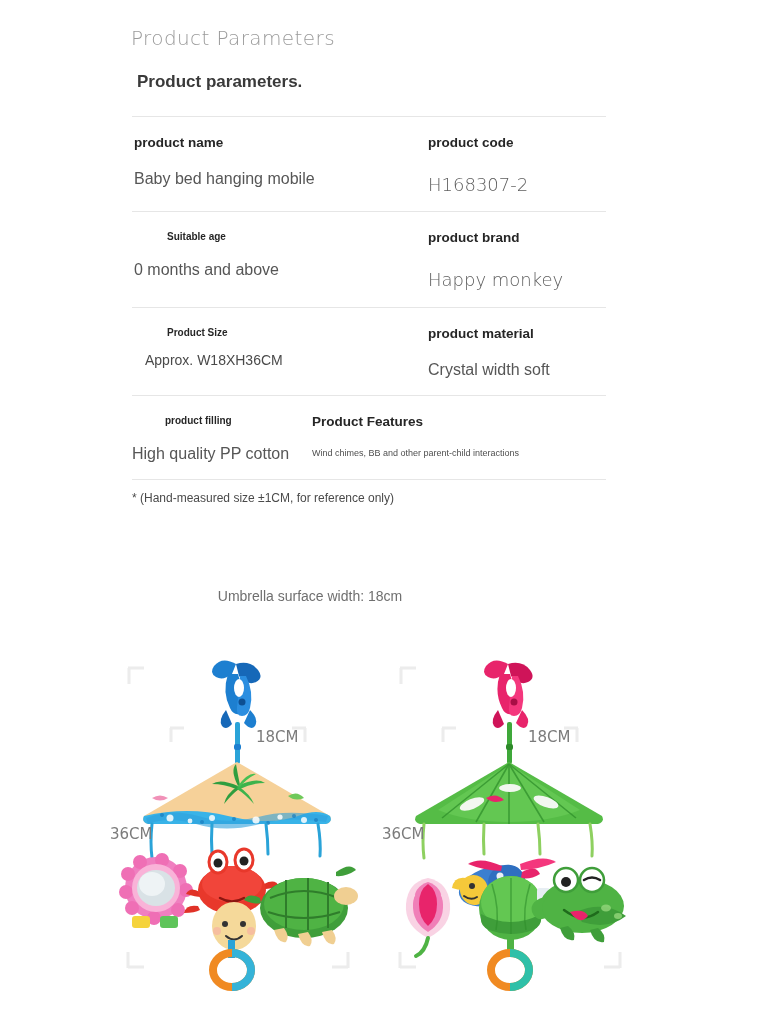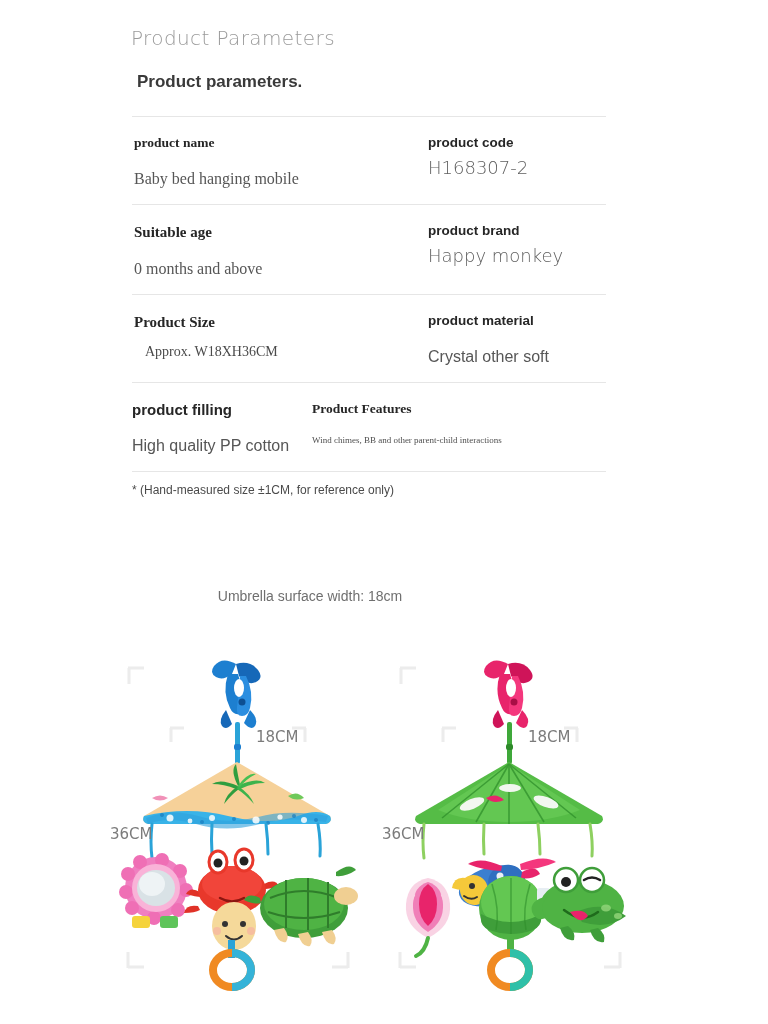--- a/index.html
+++ b/index.html
@@ -46,21 +46,21 @@
   .spec-row {
     position: relative;
     border-top: 1px solid #e6e6e6;
     display: flex;
   }
   .spec-cell {
     box-sizing: border-box;
     padding-top: 19px;
     padding-bottom: 16px;
   }
-  .spec-cell.left  { width: 296px; padding-left: 2px; font-family: Liberation Serif, serif; }
+  .spec-cell.left  { width: 296px; padding-left: 2px; }
   .spec-cell.right { width: 178px; }
 
   .cell-label {
     font-size: 13.5px;
     font-weight: 700;
     color: #262626;
     line-height: 1.1;
     white-space: nowrap;
   }
   .cell-value {
@@ -70,30 +70,30 @@
     color: #565656;
     line-height: 1.2;
     white-space: nowrap;
   }
   
   .cell-value.big {
     font-size: 18px;
     font-weight: 300;
     color: #606060;
     font-family: "DejaVu Sans", sans-serif;
-    margin-top: 6px;
+    margin-top: 23px;
   }
   .cell-value.mid {
     font-size: 14px;
     font-weight: 400;
     color: #4a4a4a;
     margin-top: 14px;
     padding-left: 11px;
   }
-  .cell-label.lg { font-size: 15px; }
+  .cell-label.lg { font-size: 10px; margin-left: 33px; }
   .cell-value.tiny { font-size: 9px; color: #4f4f4f; }
 
   .table-footnote-row {
     border-top: 1px solid #e6e6e6;
     text-align: left;
     padding-top: 8px;
   }
   .table-footnote {
     font-size: 12px;
     color: #4a4a4a;
@@ -170,21 +170,21 @@
     </div>
   </div>
 
   <div class="spec-row">
     <div class="spec-cell left">
       <div class="cell-label lg">Product Size</div>
       <div class="cell-value mid">Approx. W18XH36CM</div>
     </div>
     <div class="spec-cell right">
       <div class="cell-label">product material</div>
-      <div class="cell-value">Crystal other soft</div>
+      <div class="cell-value">Crystal width soft</div>
     </div>
   </div>
 
   <div class="spec-row">
     <div class="spec-cell right">
       <div class="cell-label lg">product filling</div>
       <div class="cell-value">High quality PP cotton</div>
     </div>
     <div class="spec-cell left">
       <div class="cell-label">Product Features</div>

